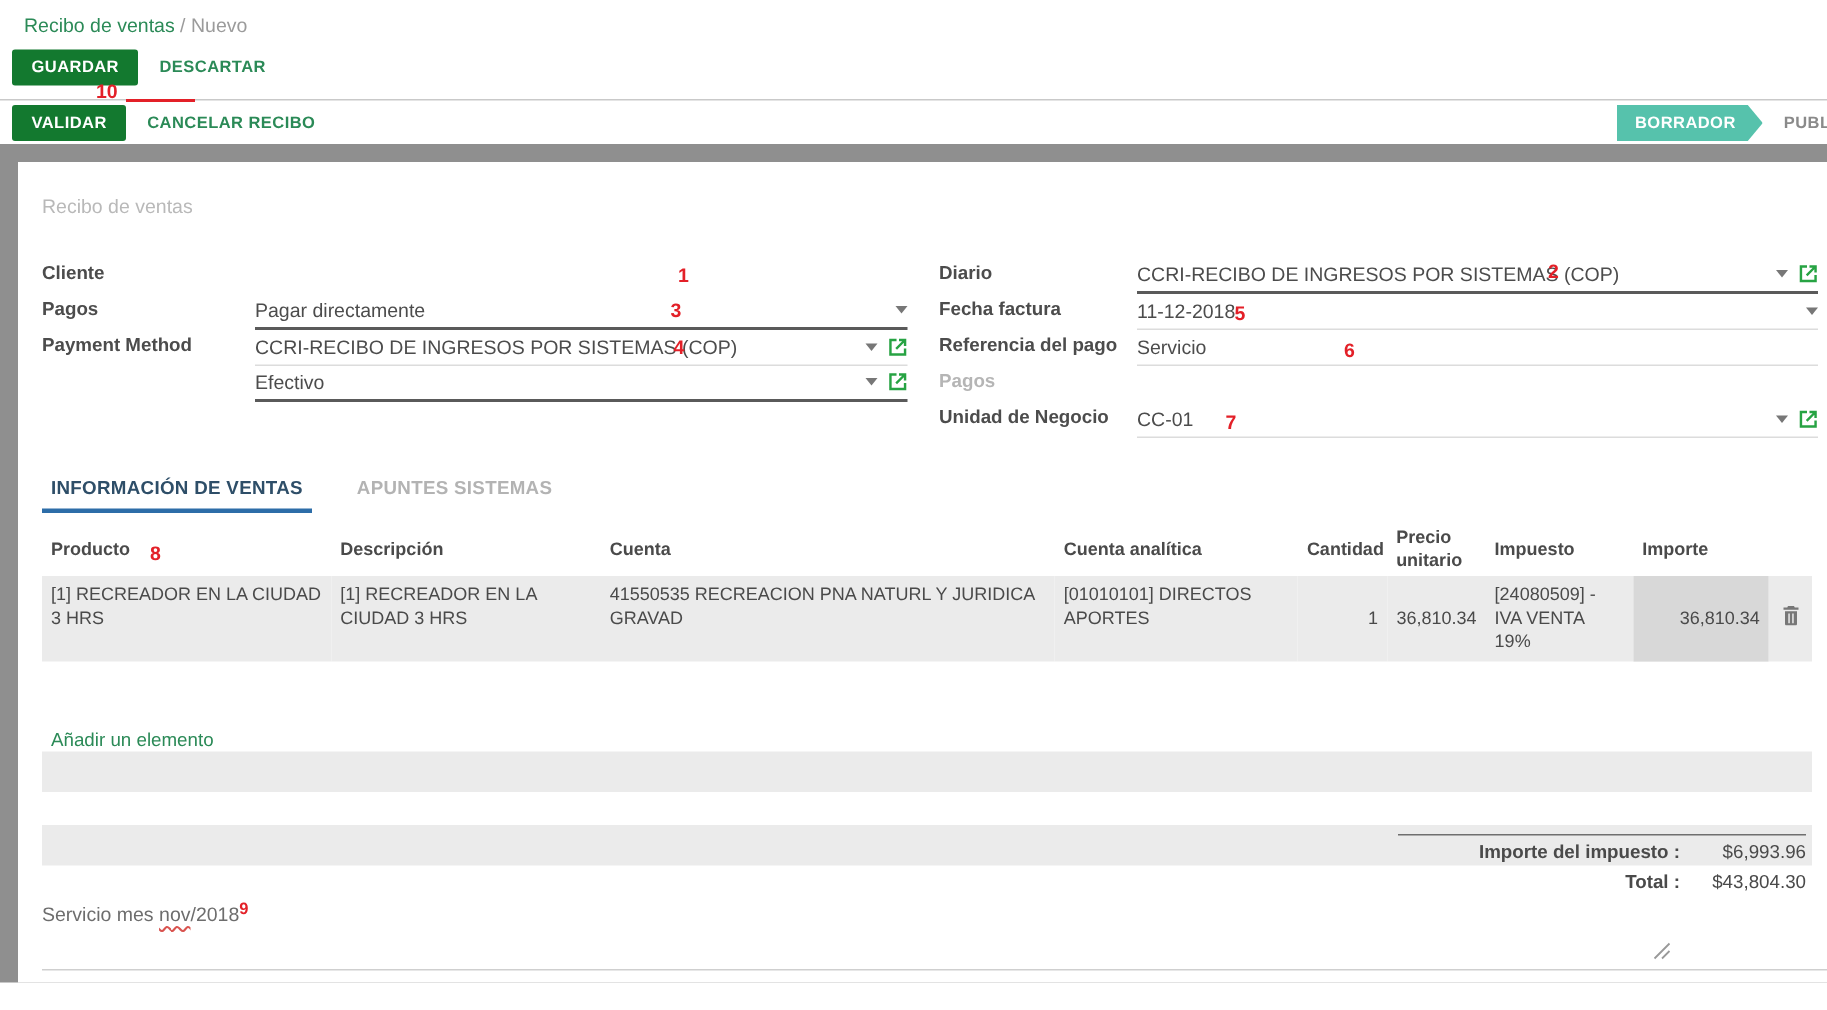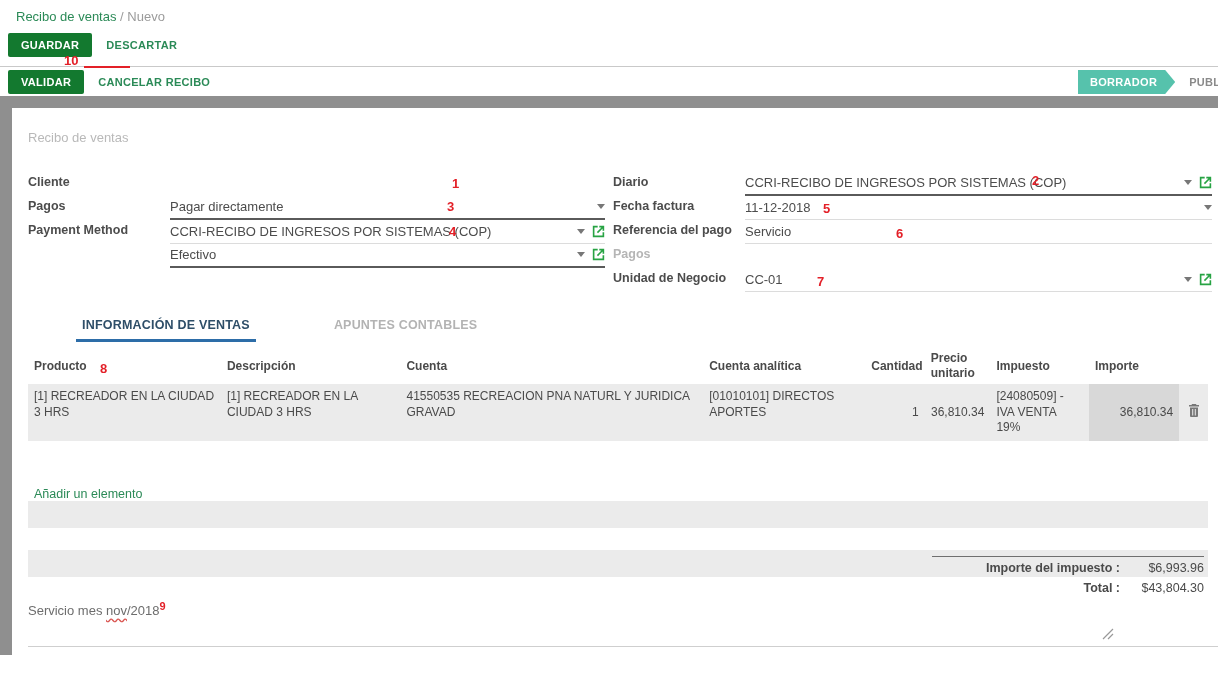--- a/index.html
+++ b/index.html
@@ -35,34 +35,34 @@
     background:#56c2ac; color:#fff; font-size:11px; font-weight:bold;
     padding:6px 18px 6px 12px; letter-spacing:.3px;
     clip-path:polygon(0 0, calc(100% - 10px) 0, 100% 50%, calc(100% - 10px) 100%, 0 100%);
   }
   .status-next { color:#8a8a8a; font-size:11px; font-weight:bold; margin-left:14px; letter-spacing:.3px; }
   
   .content { position:absolute; top:96px; left:0; right:0; height:559px; background:#8f8f8f; }
   .sheet { position:absolute; left:12px; top:12px; right:0; bottom:0; background:#fff; }
   .sheet-title { position:absolute; top:22px; left:16px; color:#b9b9b9; font-size:13px; }
   
-  .form { position:absolute; top:64px; left:16px; right:6px; display:grid; grid-template-columns:577px 1fr; column-gap:8px; }
+  .form { position:absolute; top:64px; left:16px; right:6px; display:grid; grid-template-columns:577px 1fr; column-gap:21px; }
   .field { display:flex; height:24px; }
   .field .flabel { width:142px; flex:none; font-size:12.5px; font-weight:bold; color:#4c4c4c; padding-top:3px; }
   .col-right .field .flabel { width:132px; }
   .field .flabel.muted { color:#b5b5b5; font-weight:bold; }
   .control { flex:1; display:flex; align-items:center; gap:7px; border-bottom:1px solid #dcdcdc; padding-bottom:1px; }
   .control.thick { border-bottom:2px solid #5a5a5a; }
   .control.noborder { border-bottom:none; }
   .control .value { flex:1; font-size:13px; color:#4c4c4c; white-space:nowrap; overflow:hidden; }
   .caret { width:0; height:0; border-left:4px solid transparent; border-right:4px solid transparent; border-top:5px solid #777; flex:none; cursor:pointer; }
   .extlink { flex:none; display:block; width:13px; height:13px; cursor:pointer; }
   
   .tabs { position:absolute; top:210px; left:16px; display:flex; }
-  .tab { font-size:12.5px; font-weight:bold; letter-spacing:.2px; padding:0 6px 7px 6px; margin-right:24px; cursor:pointer;margin-left:48px; }
+  .tab { font-size:12.5px; font-weight:bold; letter-spacing:.2px; padding:0 6px 7px 6px; margin-right:24px; cursor:pointer; }
   .tab.active { color:#2e4e68; border-bottom:3px solid #2d6da8; }
   .tab.inactive { color:#b3b3b3; }
   
   .tablewrap { position:absolute; top:240px; left:16px; right:10px; }
   table { width:100%; border-collapse:collapse; table-layout:fixed; }
   th { font-size:12px; font-weight:bold; color:#4a4a4a; text-align:left; vertical-align:middle; padding:3px 6px; line-height:1.25; }
   td { font-size:12px; color:#4a4a4a; padding:5px 6px; line-height:1.3; vertical-align:top; }
   tr.datarow { background:#ebebeb; }
   td.num, th.num { text-align:right; }
   td.mid { vertical-align:middle; }
@@ -196,21 +196,21 @@
                   <path fill="#27a343" d="M13 9v4H3V3h4V1H1v14h14V9h-2z"></path>
                   <path fill="#27a343" d="M9 1v2h2.6L6 8.6 7.4 10 13 4.4V7h2V1H9z"></path>
                 </svg>
             </div>
           </div>
         </div>
       </div>
 
       <div class="tabs">
         <div class="tab active">INFORMACIÓN DE VENTAS</div>
-        <div class="tab inactive">APUNTES CONTABLES</div>
+        <div class="tab inactive">APUNTES SISTEMAS</div>
       </div>
 
       <div class="tablewrap">
         <table>
           <colgroup>
             <col style="width:188px">
               <col style="width:175px">
               <col style="width:295px">
               <col style="width:158px">
             <col style="width:58px">

